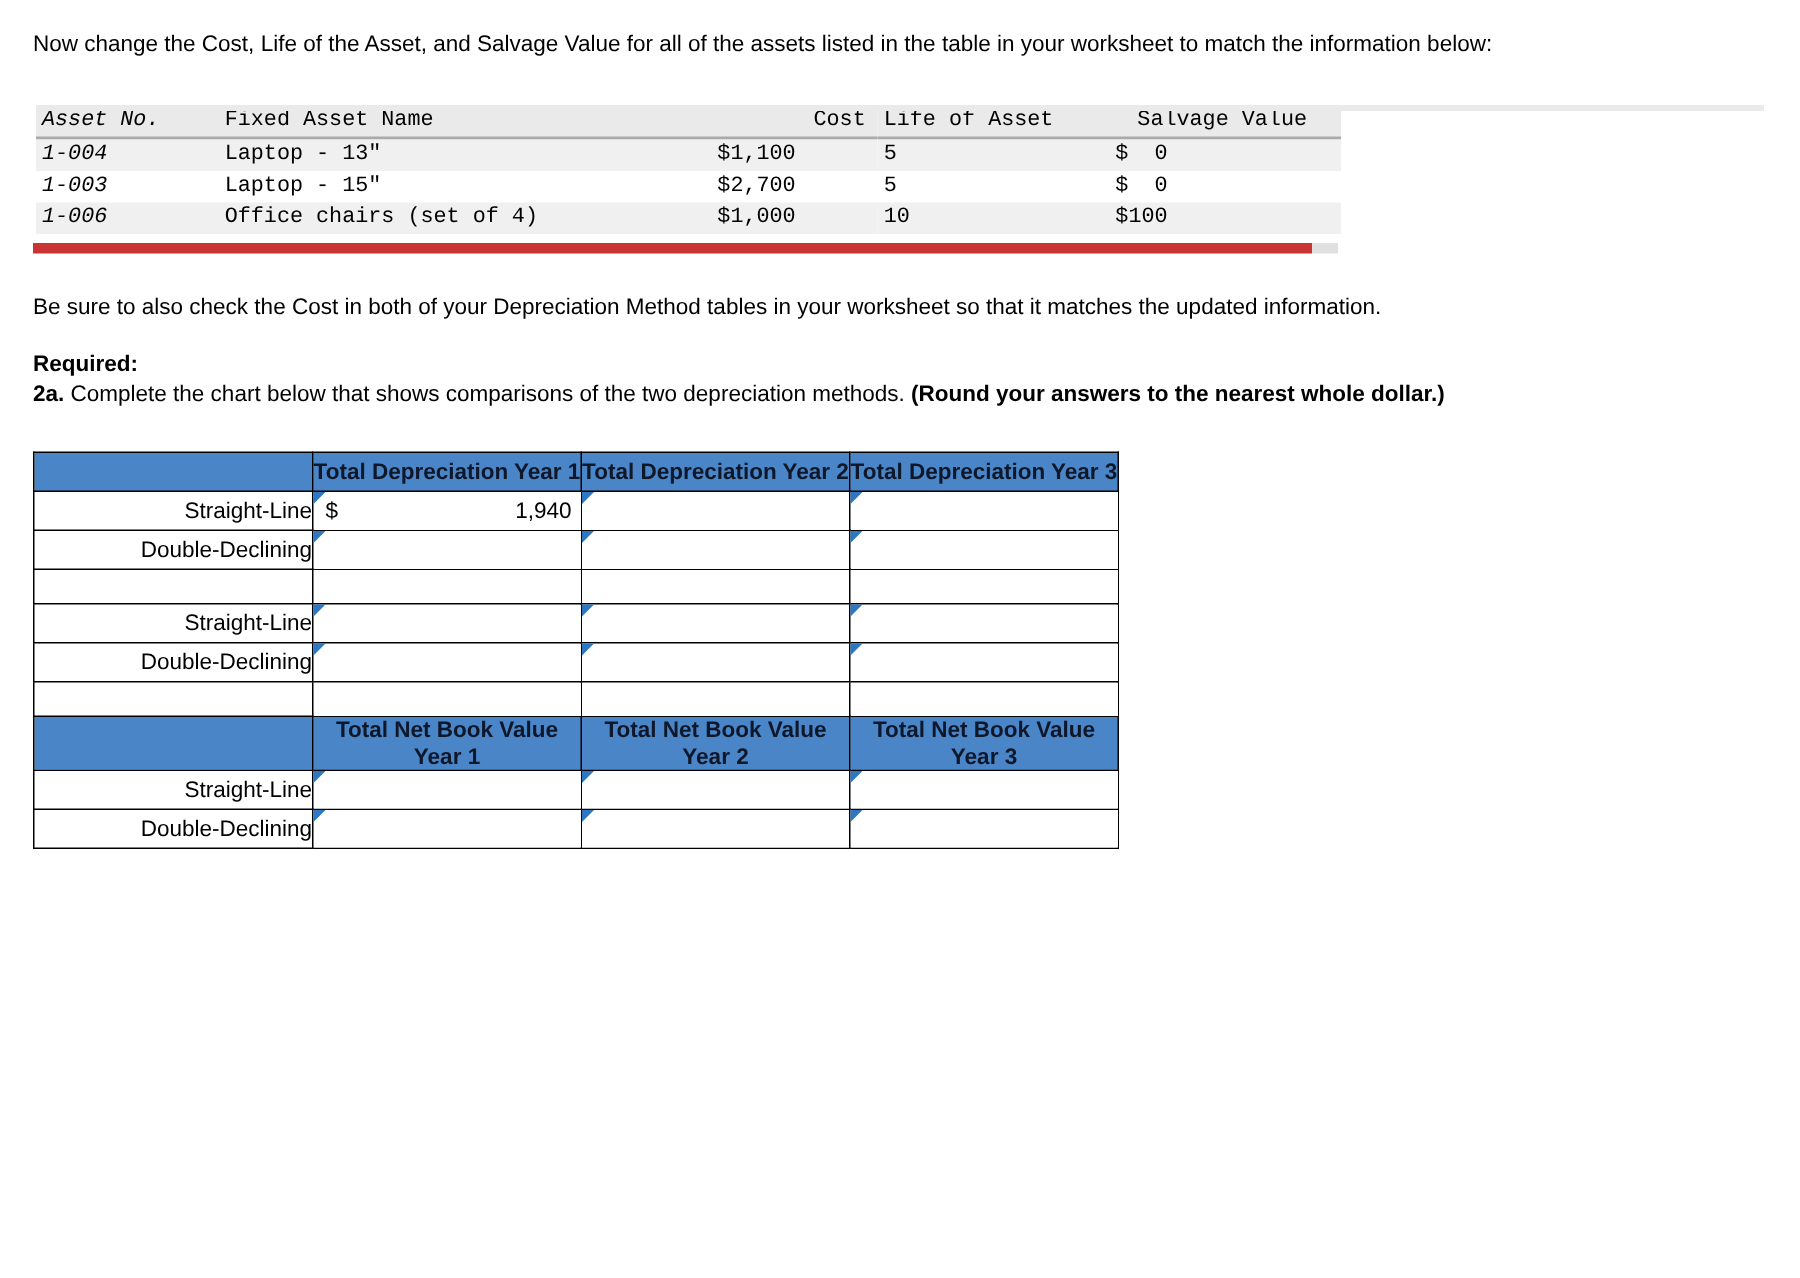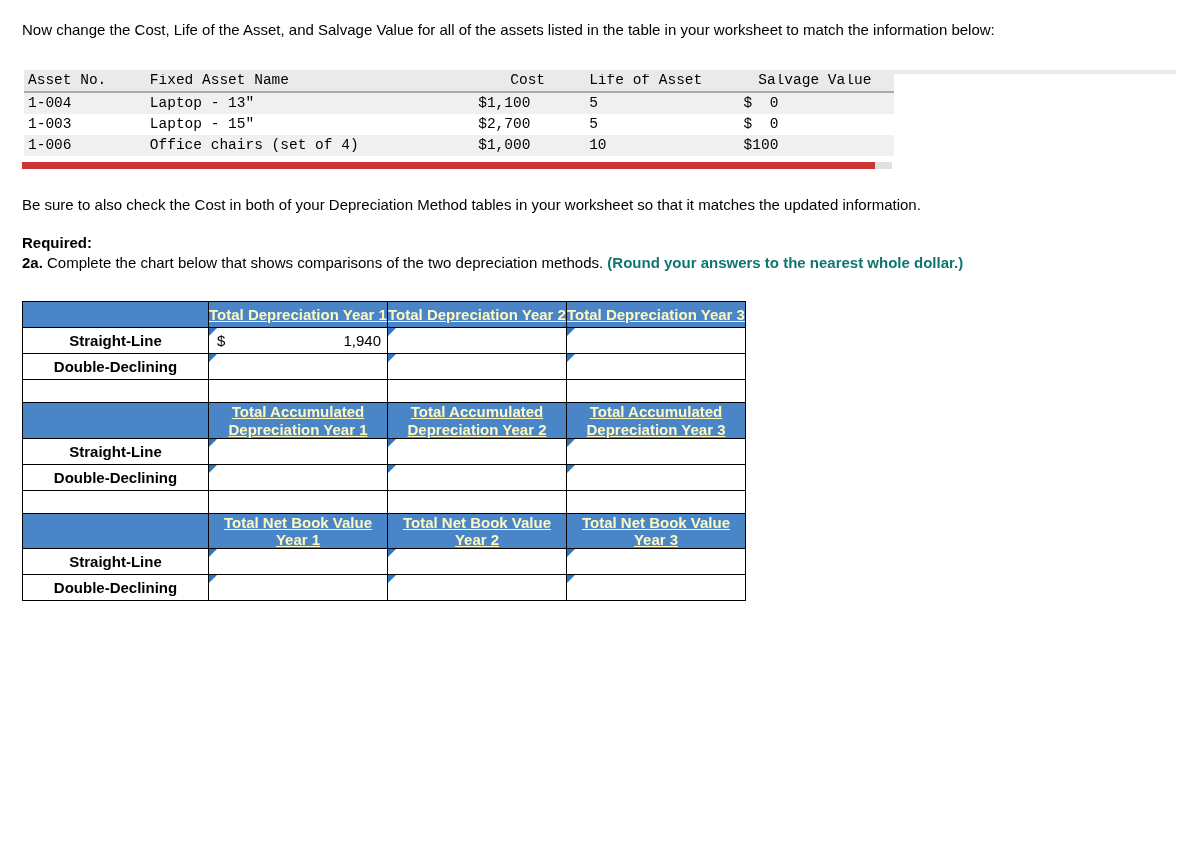--- a/index.html
+++ b/index.html
@@ -46,57 +46,56 @@
   .asset-table tbody tr:nth-child(1) td,
   .asset-table tbody tr:nth-child(3) td,
   .asset-table tbody tr:nth-child(5) td,
   .asset-table tbody tr:nth-child(7) td { background:#f0f0f0; }
   .asset-table tbody tr:nth-child(2) td,
   .asset-table tbody tr:nth-child(4) td,
   .asset-table tbody tr:nth-child(6) td { background:#fff; }
   .col-cost { text-align:right; width:90px;}
   .col-life { text-align:center; width:130px;}
   .col-salv { text-align:right; width:130px;}
-  .col-no { width:100px;}
+  .col-no { width:100px;font-style:italic;}
   .col-name { width:290px;}
   .bottom-bar {
     height:7px; width:870px;
     background: linear-gradient(to right,#c93434 0%,#c93434 98%,#e0e0e0 98%,#e0e0e0 100%);
     margin-bottom:26px;
   }
   .para { margin: 0 0 18px 0; line-height:1.35; }
   .req-label { font-weight:bold; }
-  .red { color:#0f766e; font-weight:bold; }
+  .red { color:#000000; font-weight:bold; }
   .answer-table {
     border-collapse: collapse;
     margin-top: 28px;
     font-size: 15px;
   }
   .answer-table td, .answer-table th {
     border: 1px solid #000;
     padding: 0;
     height: 25px;
     vertical-align: middle;
   }
   .rowlabel {
     width: 185px;
     padding-left: 6px;
-    font-weight: bold;
-    text-align: center;
+    font-weight: normal;
+    text-align: right;
     background:#fff;
   }
   .hdr {
     background: #4a86c7;
-    color:#fef9c3;
+    color:#0f172a;
     font-weight: bold;
     text-align: center;
     width: 178px;
     line-height:1.15;
     padding: 4px 2px;
-    text-decoration: underline;
   }
   .hdr-empty {
     background: #4a86c7;
     width:185px;
   }
   .cell {
     width:178px;
     position: relative;
     background:#fff;
   }
@@ -122,21 +121,21 @@
 <body>
 
 <div class="intro">Now change the Cost, Life of the Asset, and Salvage Value for all of the assets listed in the table in your worksheet to match the information below:</div>
 
 <div class="mono-block">
 <table class="asset-table">
   <thead>
     <tr>
       <th class="col-no">Asset No.</th>
       <th class="col-name">Fixed Asset Name</th>
-      <th class="col-cost" style="text-align:center">Cost</th>
+      <th class="col-cost" style="text-align:right">Cost</th>
       <th class="col-life">Life of Asset</th>
       <th class="col-salv" style="text-align:center">Salvage Value</th>
     </tr>
   </thead>
   <tbody id="asset-body">
         <tr>
           <td class="col-no">1-004</td>
           <td class="col-name">Laptop - 13"</td>
           <td class="col-cost">$1,100</td>
           <td class="col-life">5</td>
@@ -206,26 +205,20 @@
         </td>
   </tr>
   <tr class="spacer-row">
     <td class="rowlabel"></td>
         <td class="cell"></td>
         <td class="cell"></td>
         <td class="cell"></td>
   </tr>
 
   <tr>
-    <th class="hdr-empty"></th>
-    <th class="hdr">Total Accumulated Depreciation Year 1</th>
-    <th class="hdr">Total Accumulated Depreciation Year 2</th>
-    <th class="hdr">Total Accumulated Depreciation Year 3</th>
-  </tr>
-  <tr>
     <td class="rowlabel">Straight-Line</td>
     <td class="cell">
           <span class="tri"></span>
         </td>
     <td class="cell">
           <span class="tri"></span>
         </td>
     <td class="cell">
           <span class="tri"></span>
         </td>

